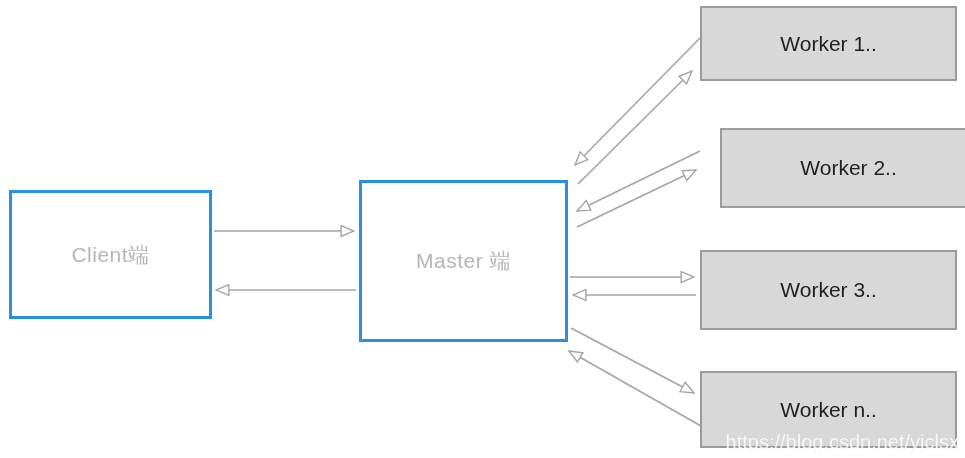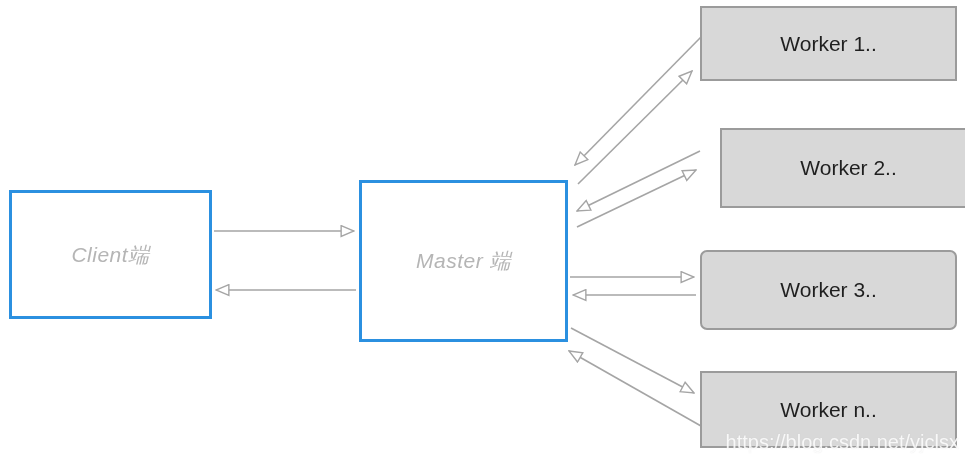--- a/index.html
+++ b/index.html
@@ -30,33 +30,32 @@
     align-items: center;
     justify-content: center;
     text-align: right;
   }
   .node-blue {
     background: #ffffff;
     border: 3px solid #2b90e0;
     color: #b5b5b5;
     font-size: 21px;
     letter-spacing: 0.5px;
-    font-style: italic;
   }
   .node-gray {
     background: #d8d8d8;
     border: 2px solid #9b9b9b;
     color: #1f1f1f;
     font-size: 21px;
   }
   .client  { left: 9px;   top: 190px; width: 203px; height: 129px; }
   .master  { left: 359px; top: 180px; width: 209px; height: 162px; }
   .worker1 { left: 700px; top: 6px;   width: 257px; height: 75px; }
   .worker2 { left: 700px; top: 128px; width: 257px; height: 80px; margin-left: 20px; }
-  .worker3 { left: 700px; top: 250px; width: 257px; height: 80px; border-radius: 7px; }
+  .worker3 { left: 700px; top: 250px; width: 257px; height: 80px; }
   .workern { left: 700px; top: 371px; width: 257px; height: 77px; }
   .watermark {
     position: absolute;
     right: 6px;
     bottom: 4px;
     font-size: 20px;
     color: rgba(255, 255, 255, 0.85);
     text-shadow: 0 0 1px rgba(180,180,180,0.35);
     pointer-events: none;
   }

